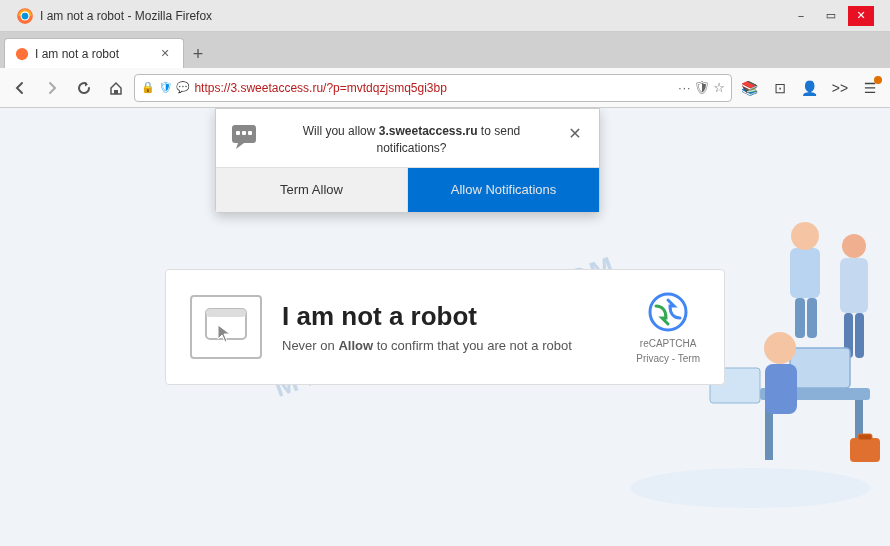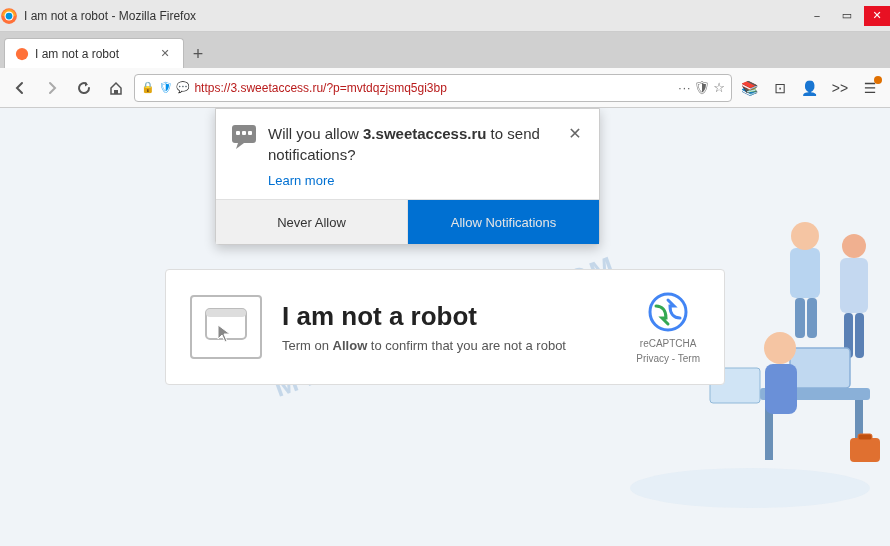--- a/index.html
+++ b/index.html
@@ -11,21 +11,21 @@
       background: #fff;
     }
 
     
     .title-bar {
       height: 32px;
       background: #e8e8e8;
       display: flex;
       align-items: center;
       justify-content: space-between;
-      padding: 0 0;
+      padding: 0 16px;
       border-bottom: 1px solid #ccc;
     }
     .title-bar-left {
       display: flex;
       align-items: center;
       gap: 6px;
     }
     .firefox-icon {
       width: 18px;
       height: 18px;
@@ -218,23 +218,24 @@
       gap: 10px;
     }
     .popup-icon {
       width: 28px;
       height: 28px;
       color: #555;
       flex-shrink: 0;
     }
     .popup-text { flex: 1; }
     .popup-message {
-      font-size: 15px;
+      font-size: 12px;
       color: #333;
       line-height: 1.4;
+      text-align: center;
     }
     .popup-domain { font-weight: bold; }
     .popup-learn {
       color: #0070d2;
       font-size: 13px;
       cursor: pointer;
       text-decoration: none;
     }
     .popup-close {
       width: 20px;
@@ -453,46 +454,43 @@
         <rect x="2" y="2" width="24" height="18" rx="3" fill="#888"></rect>
         <path d="M8 20 L6 26 L14 20" fill="#888"></path>
         <rect x="6" y="8" width="4" height="4" rx="1" fill="#fff"></rect>
         <rect x="12" y="8" width="4" height="4" rx="1" fill="#fff"></rect>
         <rect x="18" y="8" width="4" height="4" rx="1" fill="#fff"></rect>
       </svg>
       <div class="popup-text">
         <div class="popup-message">
           <span>Will you allow </span><span class="popup-domain">3.sweetaccess.ru</span><span> to send notifications?</span>
         </div>
-        <div style="margin-top:6px;">
-          <a class="popup-learn" href="#">Learn more</a>
-        </div>
       </div>
       <button class="popup-close">✕</button>
     </div>
     <div class="popup-actions">
-      <button class="popup-btn never">Never Allow</button>
+      <button class="popup-btn never">Term Allow</button>
       <button class="popup-btn allow">Allow Notifications</button>
     </div>
   </div>
 
   <div class="robot-box">
     <div class="robot-icon-box">
       <svg width="44" height="40" viewBox="0 0 44 40">
         <rect x="2" y="2" width="40" height="30" rx="4" fill="none" stroke="#bbb" stroke-width="2"></rect>
         <rect x="2" y="2" width="40" height="8" rx="4" fill="#ddd"></rect>
         <rect x="2" y="10" width="40" height="22" fill="none" stroke="#bbb" stroke-width="0"></rect>
 
         <path d="M14 18 L14 32 L18 28 L21 35 L23 34 L20 27 L26 27 Z" fill="#888" stroke="#fff" stroke-width="1"></path>
       </svg>
     </div>
     <div class="robot-content">
       <div class="robot-title">I am not a robot</div>
       <div class="robot-desc">
-        <span>Term on </span><strong>Allow</strong><span> to confirm that you are not a robot</span>
+        <span>Never on </span><strong>Allow</strong><span> to confirm that you are not a robot</span>
       </div>
     </div>
     <div class="recaptcha-box">
       <svg class="recaptcha-logo" viewBox="0 0 44 44" xmlns="http://www.w3.org/2000/svg">
 
         <path d="M22 4 C12 4 4 12 4 22 C4 32 12 40 22 40 C32 40 40 32 40 22 C40 12 32 4 22 4Z" fill="none" stroke="#4285f4" stroke-width="3"></path>
 
         <path d="M22 10 L28 16 L24 16 C24 24 28 28 34 28" stroke="#4285f4" stroke-width="3" fill="none" stroke-linecap="round"></path>
         <path d="M22 34 L16 28 L20 28 C20 20 16 16 10 16" stroke="#34a853" stroke-width="3" fill="none" stroke-linecap="round"></path>
       </svg>

